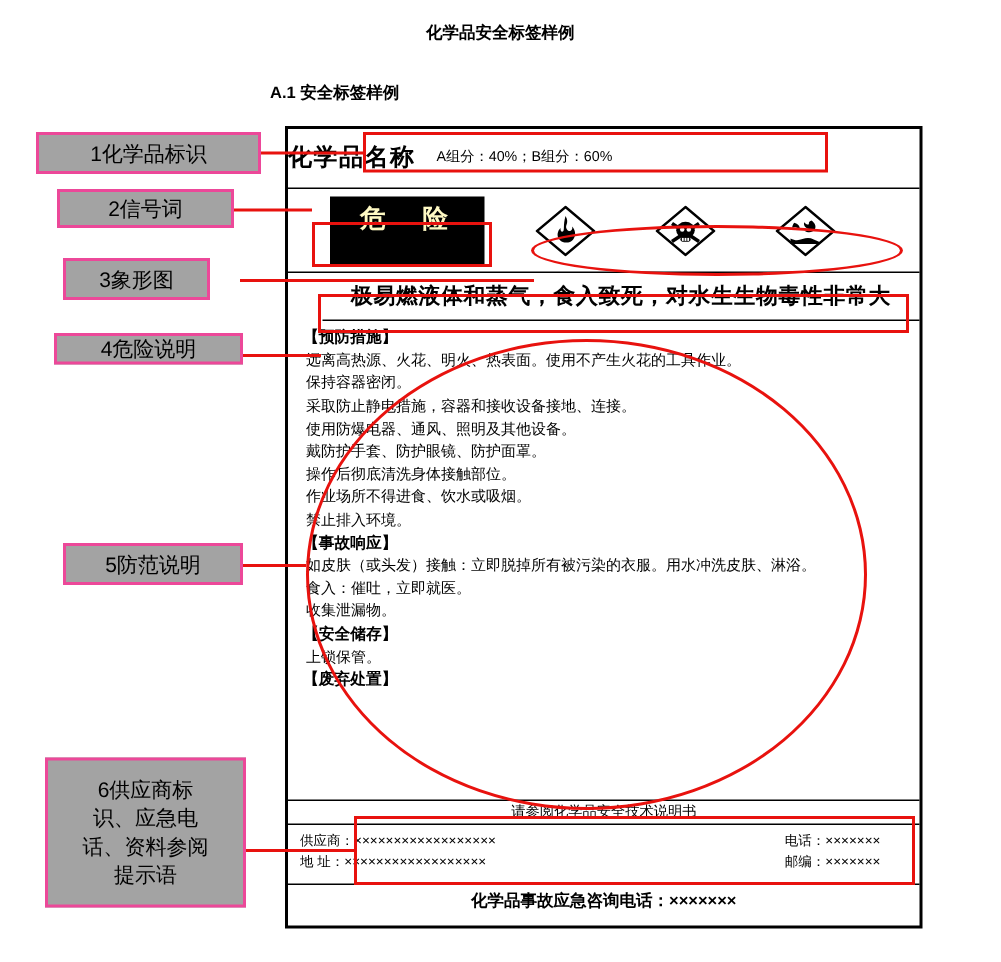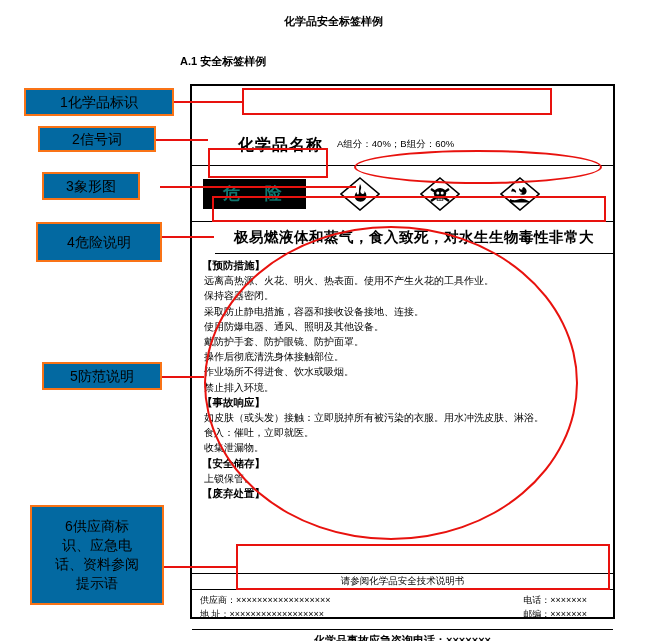--- a/index.html
+++ b/index.html
@@ -46,47 +46,45 @@
   .row {
     box-sizing: border-box;
     border-bottom: 1px solid #000;
     position: relative;
   }
   
   .name-row {
     height: 40px;
     display: flex;
     align-items: center;
-    padding-left: 46px;
-    margin-top: 40px;
   }
   .prod-name {
     font-size: 16px;
     font-weight: bold;
     letter-spacing: 1px;
   }
   .prod-components {
     font-size: 9.5px;
     margin-left: 14px;
     padding-bottom: 2px;
   }
   
   .signal-row {
     height: 56px;
     display: flex;
     align-items: center;
   }
   .signal-word {
-    margin-left: 11px;
+    margin-left: 28px;
     background: #000;
-    color: #0f766e;
+    color: #fef9c3;
     font-size: 17px;
     font-weight: bold;
     letter-spacing: 10px;
-    padding: 3px 14px 4px 20px;
+    padding: 3px 14px 20px 20px;
   }
   .pictos {
     display: flex;
     align-items: center;
     margin-left: 34px;
     gap: 40px;
   }
   .picto {
     width: 40px;
     height: 34px;
@@ -152,29 +150,29 @@
     align-items: center;
     justify-content: center;
     font-size: 11px;
     font-weight: bold;
     border-bottom: none;
   }
 
   
   .anno {
     position: absolute;
-    border: 2px solid #f97316;
+    border: 2px solid #ec4899;
     box-sizing: border-box;
     color: #000;
     font-size: 14px;
     display: flex;
     align-items: center;
     justify-content: center;
     text-align: center;
-    background: #0369a1;
+    background: #a3a3a3;
     line-height: 19px;
     padding: 2px 20px;
   }
   .anno-multi { font-size: 14px; }
   .red-line {
     position: absolute;
     background: #e8120e;
     height: 2px;
   }
   .red-box {
@@ -281,21 +279,21 @@
       <span class="sup-right"><span>邮编：</span><span>×××××××</span></span>
     </div>
   </div>
 
   <div class="row emergency-row">化学品事故应急咨询电话：×××××××</div>
 </div>
 
 <div class="anno" style="left:24px; top:88px; width:150px; height:28px;">1化学品标识</div>
 <div class="anno" style="left:38px; top:126px; width:118px; height:26px;">2信号词</div>
 <div class="anno" style="left:42px; top:172px; width:98px; height:28px;">3象形图</div>
-<div class="anno" style="left:36px; top:222px; width:126px; height:40px;">4危险说明</div>
+<div class="anno" style="left:36px; top:222px; width:126px; height:21px;">4危险说明</div>
 <div class="anno" style="left:42px; top:362px; width:120px; height:28px;">5防范说明</div>
 <div class="anno anno-multi" style="left:30px; top:505px; width:134px; height:100px;">6供应商标识、应急电话、资料参阅提示语</div>
 
 <div class="red-line" style="left:174px; top:101px; width:68px;"></div>
 <div class="red-line" style="left:156px; top:139px; width:52px;"></div>
 <div class="red-line" style="left:160px; top:186px; width:196px;"></div>
 <div class="red-line" style="left:162px; top:236px; width:52px;"></div>
 <div class="red-line" style="left:162px; top:376px; width:42px;"></div>
 <div class="red-line" style="left:164px; top:566px; width:72px;"></div>
 

